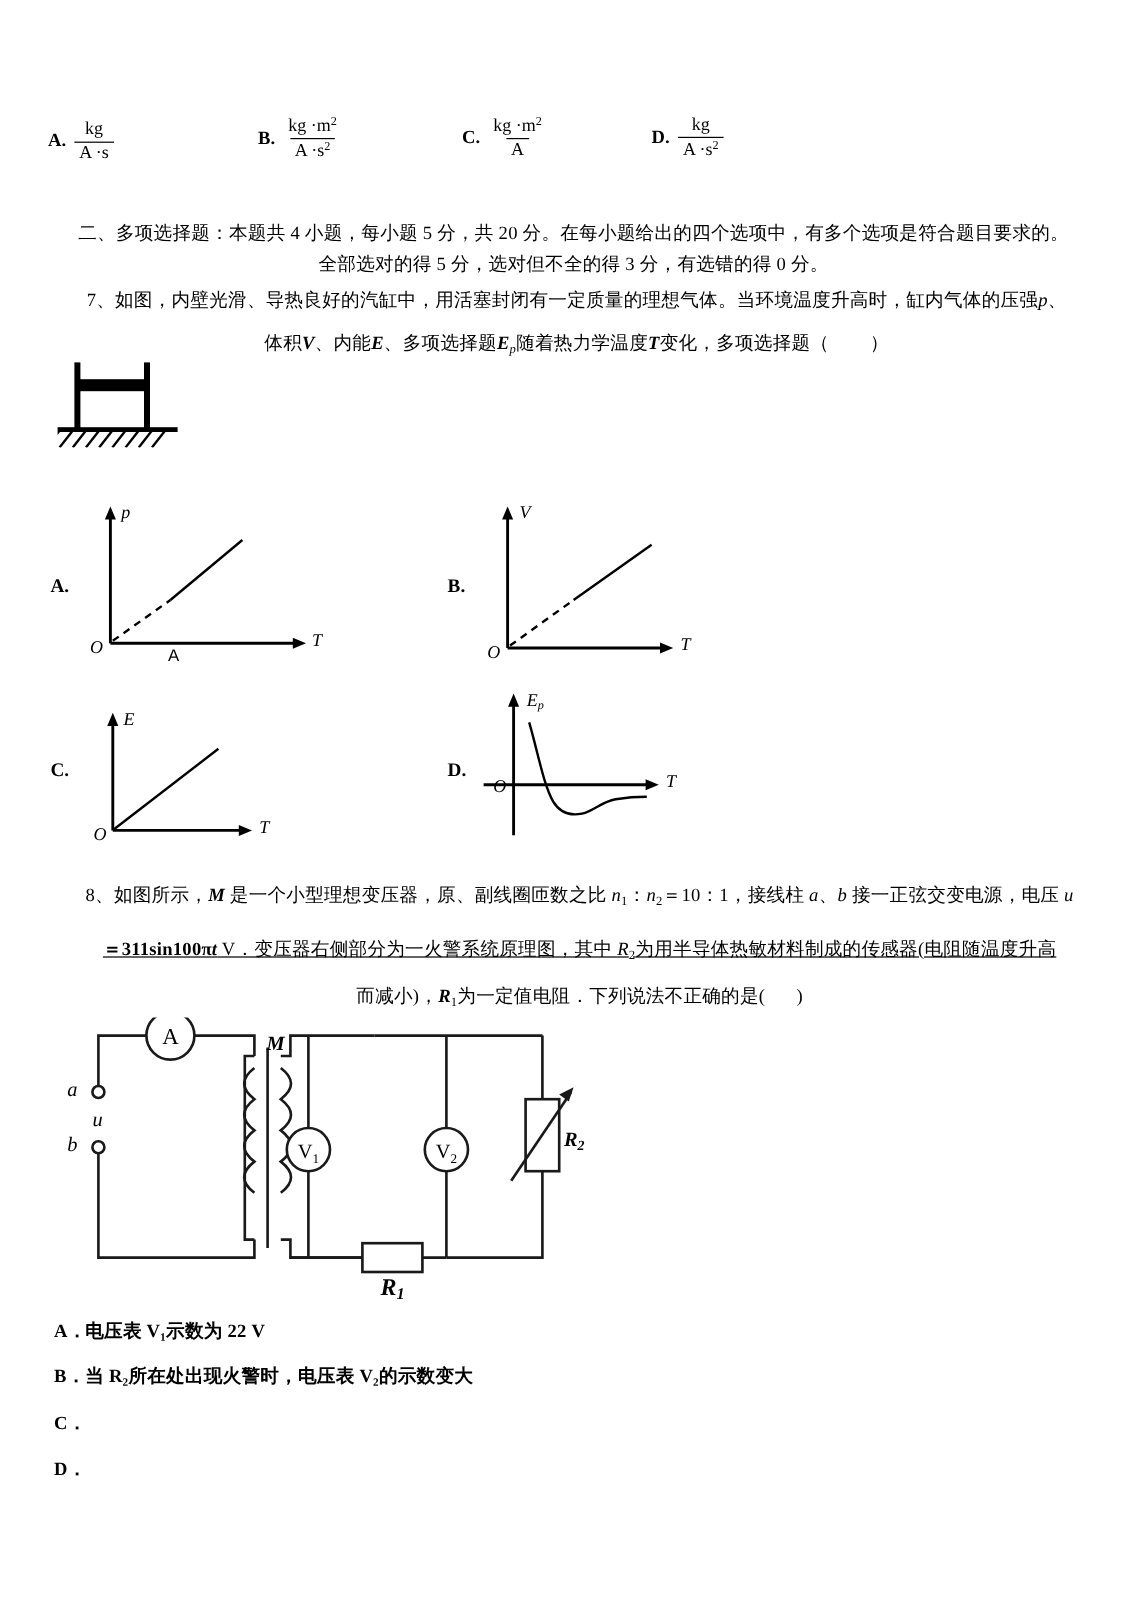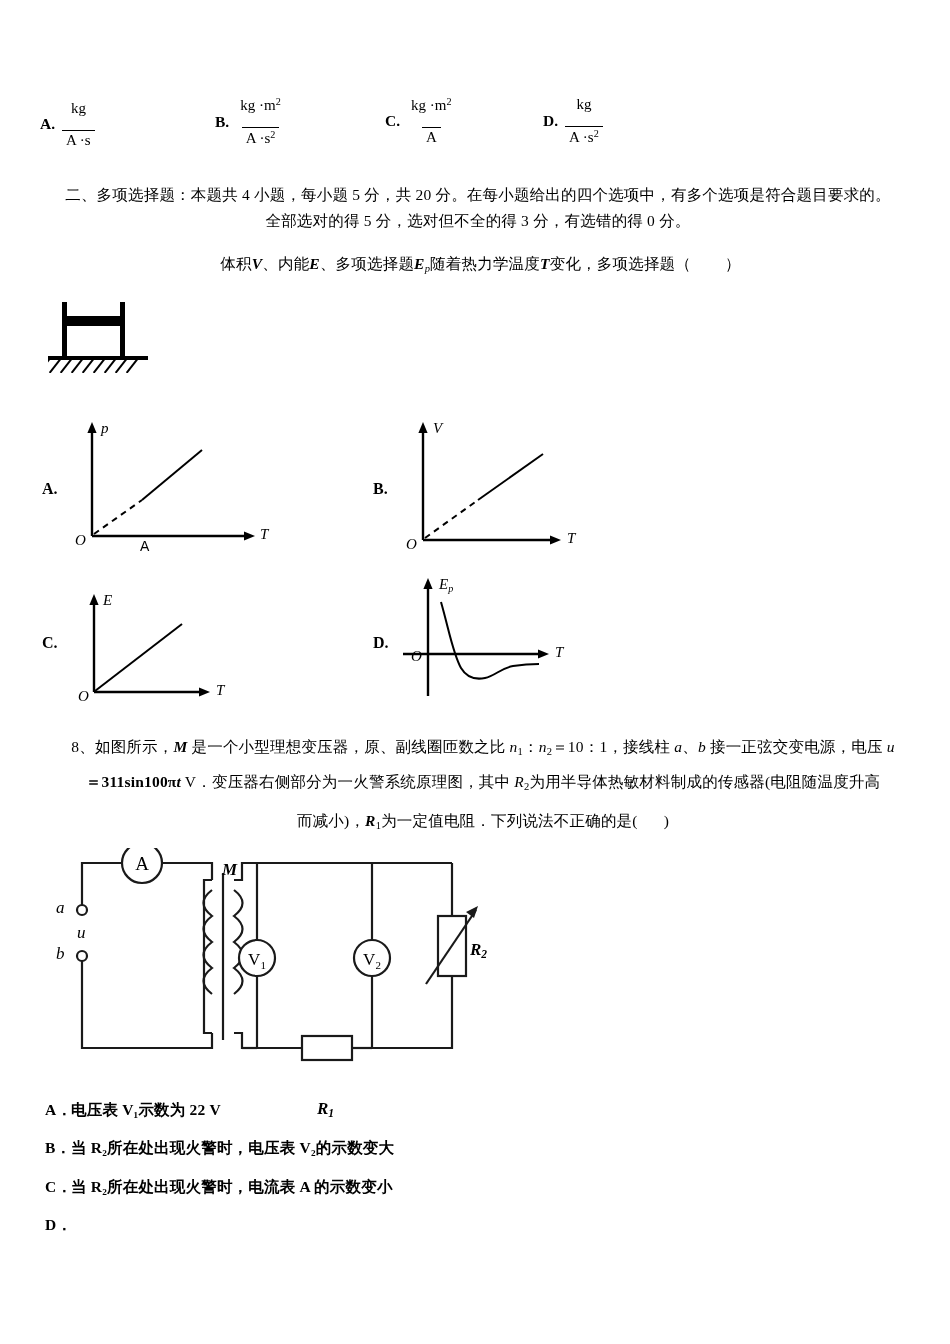--- a/index.html
+++ b/index.html
@@ -44,21 +44,20 @@
     font-size: 15.5px;
     font-family: "Liberation Serif", serif;
   }
   .frac {
     display: inline-flex;
     flex-direction: column;
     align-items: center;
     font-family: "Liberation Serif", serif;
     font-size: 15px;
     line-height: 1.12;
-    gap: 12px;
   }
   .frac .num { padding: 0 4px 1px 4px; }
   .frac .den { border-top: 1.3px solid #000; padding: 1px 4px 0 4px; }
 
   
   .textblock { position: absolute; text-align: center; }
 
   
   #cylinder-figure {
     position: absolute;
@@ -172,20 +171,23 @@
       </span>
     </div>
   </div>
 
   <div class="textblock cn" style="left:38px; top:183px; width:880px;">
     <div>二、多项选择题：本题共 4 小题，每小题 5 分，共 20 分。在每小题给出的四个选项中，有多个选项是符合题目要求的。</div>
     <div style="margin-top:3px;">全部选对的得 5 分，选对但不全的得 3 分，有选错的得 0 分。</div>
   </div>
 
   <div class="textblock cn" style="left:38px; top:239px; width:885px;">
+    <div>
+      <span>7、如图，内壁光滑、导热良好的汽缸中，用活塞封闭有一定质量的理想气体。当环境温度升高时，缸内气体的压强</span><span class="ital">p</span><span>、</span>
+    </div>
     <div style="margin-top:13px;">
       <span>体积</span><span class="ital bold">V</span><span>、内能</span><span class="ital bold">E</span><span>、多项选择题</span><span class="ital bold">E</span><sub class="ital">p</sub><span>随着热力学温度</span><span class="ital bold">T</span><span>变化，多项选择题（</span><span style="display:inline-block;width:34px;"></span><span>）</span>
     </div>
   </div>
 
   <div id="cylinder-figure">
     <div class="cyl-wall" style="left:14px; top:4px; height:56px;"></div>
     <div class="cyl-wall" style="left:72px; top:4px; height:56px;"></div>
     <div class="cyl-piston" style="left:17px; top:18px; width:56px; height:10px;"></div>
     <div class="ground-line"></div>
@@ -258,21 +260,21 @@
     </svg>
     <span class="axis-name" style="position:absolute; left:66px; top:8px;"><span>E</span><sub>p</sub></span>
     <span class="axis-name" style="position:absolute; left:182px; top:76px;">T</span>
     <span class="axis-name" style="position:absolute; left:38px; top:80px;">O</span>
   </div>
 
   <div class="textblock cn" style="left:38px; top:735px; width:890px;">
     <div>
       <span>8、如图所示，</span><span class="ital bold">M</span><span> 是一个小型理想变压器，原、副线圈匝数之比 </span><span class="ital">n</span><sub>1</sub><span>：</span><span class="ital">n</span><sub>2</sub><span>＝10：1，接线柱 </span><span class="ital">a</span><span>、</span><span class="ital">b</span><span> 接一正弦交变电源，电压 </span><span class="ital">u</span>
     </div>
-    <div style="margin-top:10px;">
+    <div style="margin-top:20px;text-decoration:underline;">
       <span class="bold">＝311sin100π</span><span class="ital bold">t</span><span> V．变压器右侧部分为一火警系统原理图，其中 </span><span class="ital">R</span><sub>2</sub><span>为用半导体热敏材料制成的传感器(电阻随温度升高</span>
     </div>
     <div style="margin-top:14px;">
       <span>而减小)，</span><span class="ital bold">R</span><sub>1</sub><span>为一定值电阻．下列说法不正确的是(</span><span style="display:inline-block;width:26px;"></span><span>)</span>
     </div>
   </div>
 
   <div id="circuit-figure">
     <svg width="470" height="235" viewBox="0 0 470 235">
       <g stroke="#1a1a1a" stroke-width="2.2" fill="none">
@@ -327,34 +329,33 @@
       <polygon points="426,58 414,64 422,70" fill="#1a1a1a"></polygon>
 
       <rect x="250" y="188" width="50" height="24" stroke="#1a1a1a" stroke-width="2.2" fill="#fff"></rect>
     </svg>
 
     <span style="position:absolute; left:4px; top:50px; font-style:italic; font-size:17px;">a</span>
     <span style="position:absolute; left:4px; top:96px; font-style:italic; font-size:17px;">b</span>
     <span style="position:absolute; left:25px; top:75px; font-style:italic; font-size:17px;">u</span>
     <span style="position:absolute; left:170px; top:12px; font-style:italic; font-weight:bold; font-size:17px;">M</span>
     <span style="position:absolute; left:418px; top:92px; font-style:italic; font-weight:bold; font-size:17px;"><span>R</span><sub>2</sub></span>
-    <span style="position:absolute; left:265px; top:214px; font-style:italic; font-weight:bold; font-size:17px;margin-top:37px;"><span>R</span><sub>1</sub></span>
+    <span style="position:absolute; left:265px; top:214px; font-style:italic; font-weight:bold; font-size:20px;"><span>R</span><sub>1</sub></span>
   </div>
 
   <div class="q8-options cn">
     <div class="opt">
       <span class="k">A．</span>
       <span class="v">电压表 V₁示数为 22 V</span>
     </div>
     <div class="opt">
       <span class="k">B．</span>
       <span class="v">当 R₂所在处出现火警时，电压表 V₂的示数变大</span>
     </div>
     <div class="opt">
       <span class="k">C．</span>
-      <span class="v">当 R₂所在处出现火警时，电流表 A 的示数变小</span>
     </div>
     <div class="opt">
       <span class="k">D．</span>
     </div>
   </div>
 
 </div>
 
 </body></html>

